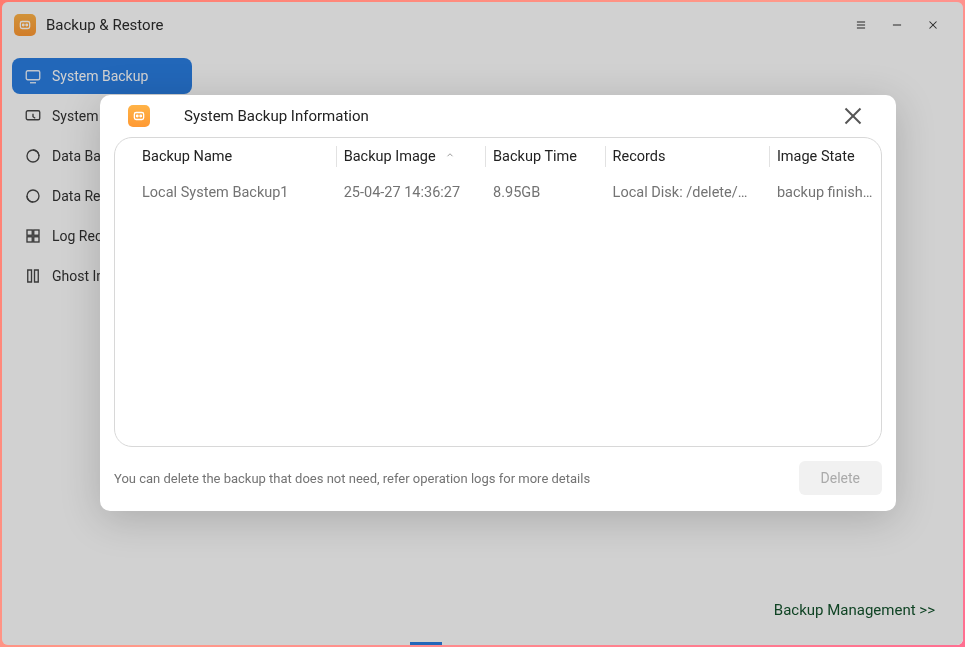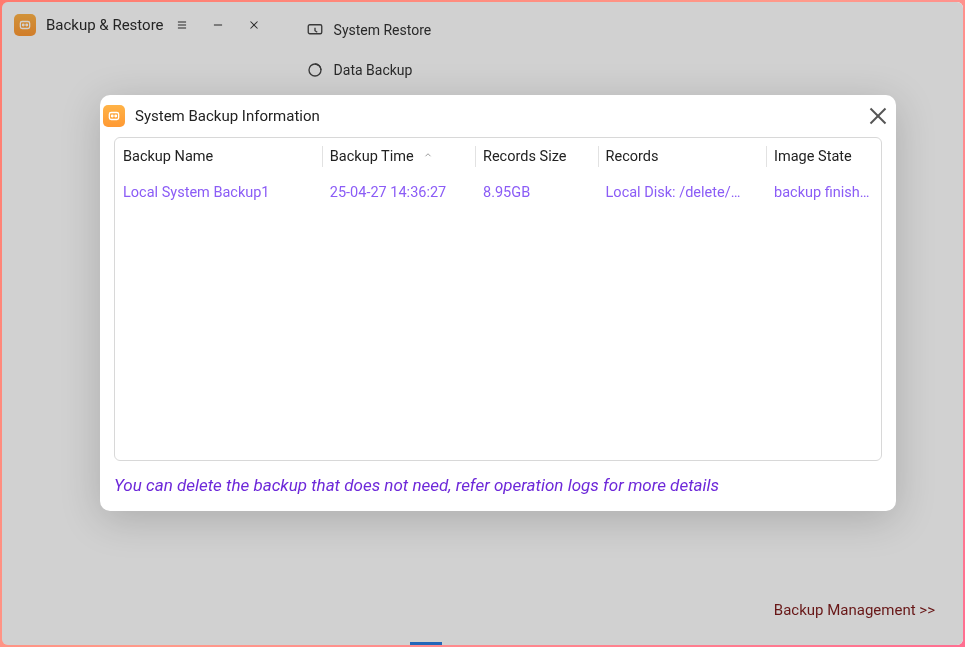--- a/index.html
+++ b/index.html
@@ -9,21 +9,21 @@
     width: 965px; height: 647px;
     background: linear-gradient(135deg, #ff7a6e 0%, #ff9a8b 50%, #ff6f91 100%);
     padding: 2px;
     position: relative;
   }
   .window {
     width: 100%; height: 100%;
     background: #fff;
     border-radius: 6px;
     display: flex;
-    flex-direction: row;
+    flex-direction: column;
     overflow: hidden;
     position: relative;
   }
 
   
   .titlebar {
     height: 46px;
     display: flex;
     align-items: center;
     padding: 0 12px;
@@ -80,21 +80,21 @@
 
   
   .main {
     flex: 1;
     position: relative;
     background: #fff;
   }
   .mgmt-link {
     position: absolute;
     right: 28px; bottom: 26px;
-    color: #7f1d1d;
+    color: #14532d;
     font-size: 15px;
   }
 
   
   .taskbar-accent {
     position: absolute;
     bottom: 0; left: 408px;
     width: 32px; height: 3px;
     background: #2a7ee2;
   }
@@ -113,44 +113,46 @@
     background: #fff;
     border-radius: 10px;
     box-shadow: 0 8px 40px rgba(0,0,0,0.18);
     display: flex;
     flex-direction: column;
     overflow: hidden;
   }
   .dialog-header {
     height: 42px;
     display: flex; align-items: center;
-    padding: 0 3px;
+    padding: 0 28px;
+    gap: 24px;
   }
   .dialog-header .app-icon {
     width: 22px; height: 22px;
     background: linear-gradient(180deg, #ffb347, #ff9933);
     border-radius: 5px;
     display: flex; align-items: center; justify-content: center;
     margin-right: 10px;
   }
   .dialog-header .app-icon svg { width: 14px; height: 14px; }
   .dialog-title { font-size: 15px; color: #222; }
   .dialog-header .spacer { flex: 1; }
   .dlg-close {
     width: 30px; height: 30px;
     display:flex; align-items:center; justify-content:center;
     color: #555;
   }
   .table-wrap {
     margin: 0 14px;
     border: 1px solid #d8d8d8;
-    border-radius: 6px;
+    border-radius: 18px;
     flex: 1;
     display: flex; flex-direction: column;
     overflow: hidden;
+    padding-left: 19px;
   }
   table { width: 100%; border-collapse: collapse; table-layout: fixed; }
   thead th {
     text-align: left;
     font-weight: 400;
     font-size: 14.5px;
     color: #222;
     padding: 10px 8px;
     position: relative;
     white-space: nowrap;
@@ -162,31 +164,31 @@
     width:1px; background:#e2e2e2;
   }
   .sort-caret {
     display: inline-block;
     margin-left: 6px;
     color: #888;
     transform: translateY(-1px);
   }
   tbody td {
     font-size: 14.5px;
-    color: #8b5cf6;
+    color: #737373;
     padding: 9px 8px;
     white-space: nowrap;
     overflow: hidden;
     text-overflow: ellipsis;
   }
   .dialog-footer {
     padding: 14px 14px 16px;
     display: flex; align-items: center;
   }
-  .footer-note { color: #6d28d9; font-size: 17px; font-style: italic; }
+  .footer-note { color: #737373; font-size: 13px; }
   .dialog-footer .spacer { flex: 1; }
   .btn-delete {
     background: #f1f1f1;
     color: #aaa;
     border: none;
     border-radius: 6px;
     padding: 9px 22px;
     font-size: 14px;
     cursor: default;
   }
@@ -223,20 +225,29 @@
         <svg viewBox="0 0 24 24" stroke="#333" stroke-width="1.8">
             <line x1="6" y1="6" x2="18" y2="18"></line>
             <line x1="18" y1="6" x2="6" y2="18"></line>
           </svg>
       </div>
     </div>
 
     <div class="body">
 
       <div class="sidebar">
+        <div class="side-item active">
+          <span class="ic">
+            <svg viewBox="0 0 24 24" fill="none" stroke="currentColor" stroke-width="1.8">
+                <rect x="3" y="5" width="18" height="12" rx="2"></rect>
+                <path d="M8 21h8"></path>
+              </svg>
+          </span>
+          <span>System Backup</span>
+        </div>
         <div class="side-item">
           <span class="ic">
             <svg viewBox="0 0 24 24" fill="none" stroke="currentColor" stroke-width="1.8">
                 <rect x="3" y="5" width="18" height="12" rx="2"></rect>
                 <path d="M12 9v4l3 2"></path>
               </svg>
           </span>
           <span>System Restore</span>
         </div>
         <div class="side-item">
@@ -312,44 +323,45 @@
             <col style="width:27%">
             <col style="width:20%">
             <col style="width:16%">
             <col style="width:22%">
             <col style="width:15%">
           </colgroup>
           <thead>
             <tr>
               <th><span>Backup Name</span></th>
               <th>
-                <span>Backup Time</span>
+                <span>Backup Image</span>
                 <span class="sort-caret">
                   <svg width="10" height="10" viewBox="0 0 24 24" fill="none" stroke="#888" stroke-width="2">
                       <polyline points="6 15 12 9 18 15"></polyline>
                     </svg>
                 </span>
               </th>
-              <th><span>Records Size</span></th>
+              <th><span>Backup Time</span></th>
               <th><span>Records</span></th>
               <th><span>Image State</span></th>
             </tr>
           </thead>
           <tbody>
             <tr>
               <td>Local System Backup1</td>
               <td>25-04-27 14:36:27</td>
               <td>8.95GB</td>
               <td>Local Disk: /delete/…</td>
               <td>backup finished</td>
             </tr>
           </tbody>
         </table>
       </div>
 
       <div class="dialog-footer">
         <div class="footer-note">You can delete the backup that does not need, refer operation logs for more details</div>
         <div class="spacer"></div>
+        <button class="btn-delete">Delete</button>
       </div>
     </div>
 
   </div>
 </div>
 
 </body></html>

